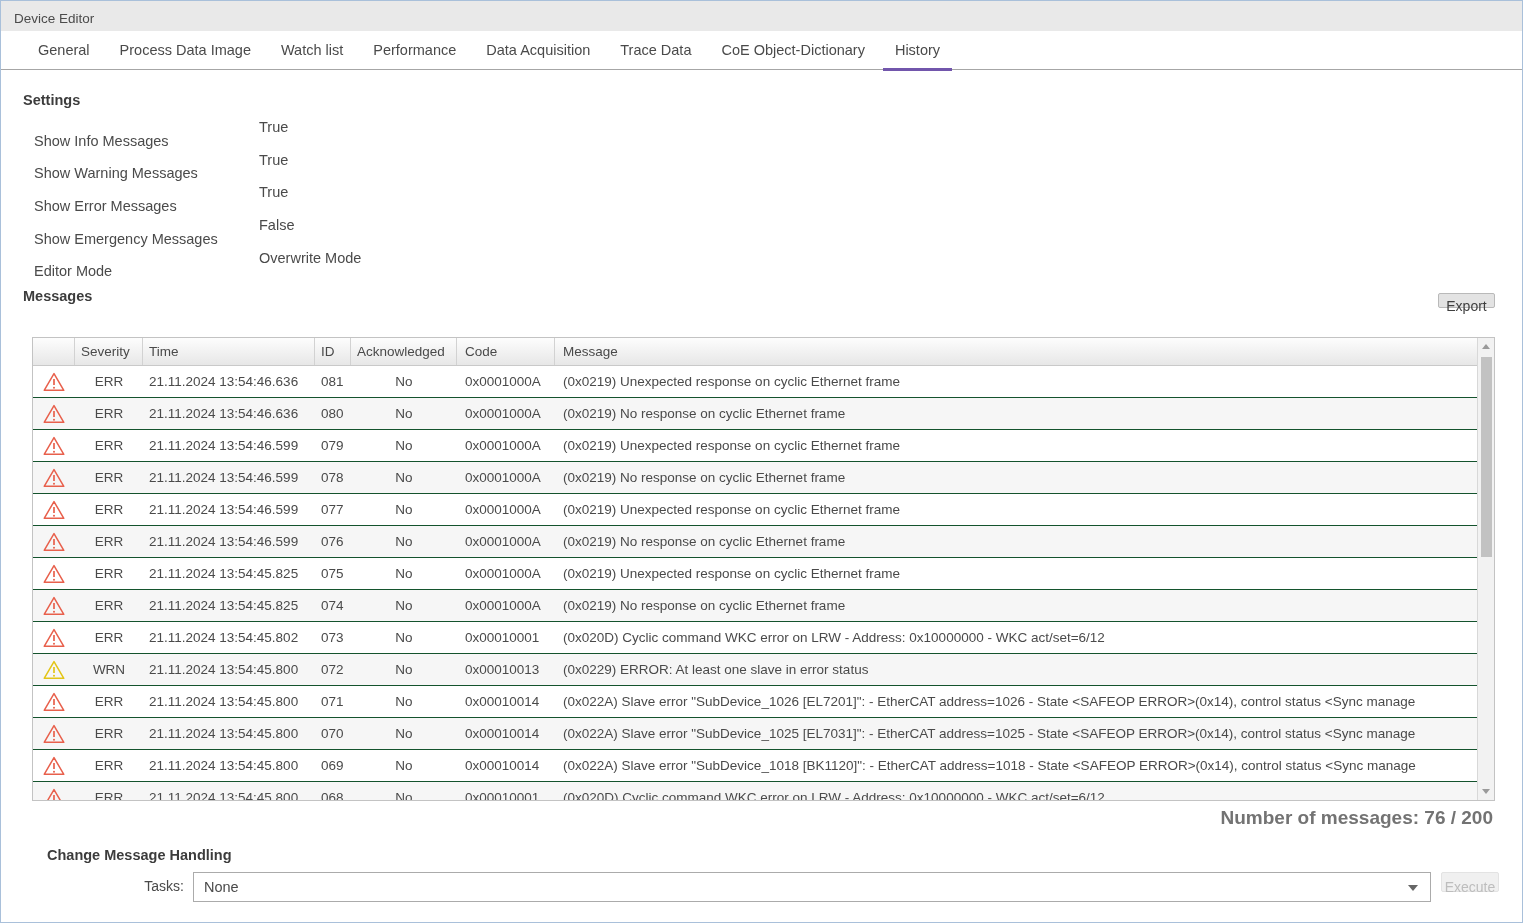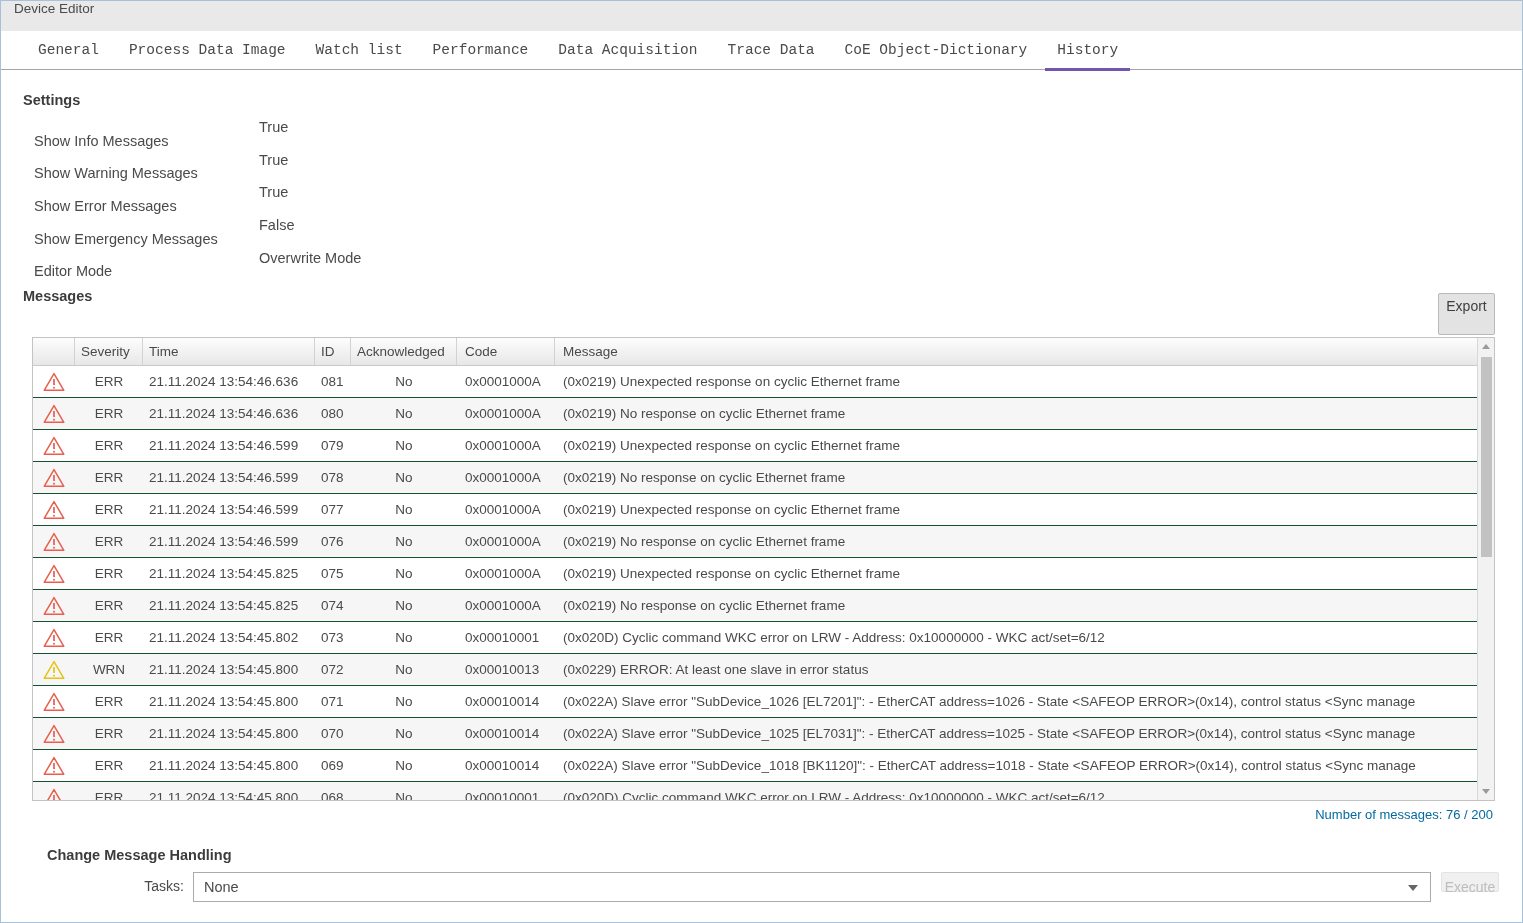--- a/index.html
+++ b/index.html
@@ -2,44 +2,44 @@
 <html style="--accent: #7256ac;"><head>
 <meta charset="utf-8">
 <style>
   * { margin:0; padding:0; box-sizing:border-box; }
   body { font-family:"Liberation Sans","DejaVu Sans",sans-serif; background:#fff; }
   .screen { position:relative; width:1523px; height:923px; background:#fff;
             border:1px solid #a9c0da; overflow:hidden; }
 
   
   .titlebar { position:absolute; top:0; left:0; right:0; height:34px; background:#e9e9e9;
-              display:flex; padding-left:13px;
+              display:flex; align-items:center; padding-left:13px;
               font-size:13.5px; color:#4b4b4b; }
 
   
   .tabbar { position:absolute; top:30px; left:0; right:0; height:39px; background:#fff;
-            border-bottom:1px solid #a6a6a6; display:flex; align-items:stretch; padding-left:22px;font-family:Liberation Mono, monospace; }
+            border-bottom:1px solid #a6a6a6; display:flex; align-items:stretch; padding-left:22px; }
   .tab { display:flex; align-items:center; padding:0 15px; font-size:14.5px; color:#4a4a4a;
          position:relative; cursor:default; white-space:nowrap; }
   .tab.active::after { content:""; position:absolute; left:3px; right:3px; bottom:-2px;
                        height:3px; background:var(--accent); }
 
   
   .section-h { position:absolute; font-size:14.5px; font-weight:bold; color:#3c3c3c; left:22px; }
 
   
   .settings-rows { position:absolute; left:33px; top:110px; width:600px; }
   .settings-row { height:32.6px; display:flex; align-items:center; font-size:14.5px; color:#4a4a4a; }
   .s-label { width:225px;margin-top:27px; }
   .s-value { }
 
   
   .btn { position:absolute; font-size:14px; color:#3f3f3f; background:#e3e3e3;
          border:1px solid #b9b9b9; border-radius:2px; text-align:center; cursor:pointer; }
-  #export-btn { right:27px; top:292px; width:57px; height:42px; line-height:25px; }
+  #export-btn { right:27px; top:292px; width:57px; height:15px; line-height:25px; }
   #execute-btn { left:1440px; top:871px; width:58px; height:20px; line-height:28px;
                  background:#f0f0f0; border-color:#e3e3e3; color:#bdbdbd; cursor:default; }
 
   
   .mtable { position:absolute; left:31px; top:336px; width:1463px; height:464px;
             border:1px solid #c3c3c3; background:#fff; display:flex; }
   .mtable-main { flex:1; overflow:hidden; display:flex; flex-direction:column; }
   .thead { height:28px; flex:none; display:flex; background:linear-gradient(#fdfdfd,#e7e7e7);
            border-bottom:1px solid #c9c9c9; font-size:13.5px; color:#4a4a4a; }
   .hcell { display:flex; align-items:center; padding-left:6px; border-right:1px solid #d2d2d2;
@@ -65,21 +65,21 @@
   .vscroll { width:17px; flex:none; background:#f2f2f2; border-left:1px solid #d8d8d8;
              display:flex; flex-direction:column; align-items:center; }
   .sb-btn { height:17px; width:17px; flex:none; display:flex; align-items:center; justify-content:center; }
   .sb-up::before { content:""; border-left:4px solid transparent; border-right:4px solid transparent;
                    border-bottom:5px solid #9a9a9a; }
   .sb-down::before { content:""; border-left:4px solid transparent; border-right:4px solid transparent;
                      border-top:5px solid #9a9a9a; }
   .sb-track { flex:1; width:100%; position:relative; }
   .sb-thumb { position:absolute; top:2px; left:3px; width:11px; height:200px; background:#c2c2c2; }
 
-  .msg-count { position:absolute; right:29px; top:806px; font-size:13px; color:#0369a1; }
+  .msg-count { position:absolute; right:29px; top:806px; font-size:19px; color:#737373;font-weight:bold; }
 
   
   .tasks-label { position:absolute; left:100px; top:877px; width:83px; text-align:right;
                  font-size:14px; color:#4a4a4a; }
   .tasks-select { position:absolute; left:192px; top:871px; width:1238px; height:30px;
                   border:1px solid #ababab; background:#fff; display:flex; align-items:center;
                   padding-left:10px; font-size:14.5px; color:#4a4a4a; cursor:pointer; }
   .dd-arrow { position:absolute; right:12px; top:12px; width:0; height:0;
               border-left:5px solid transparent; border-right:5px solid transparent;
               border-top:6px solid #666; }

